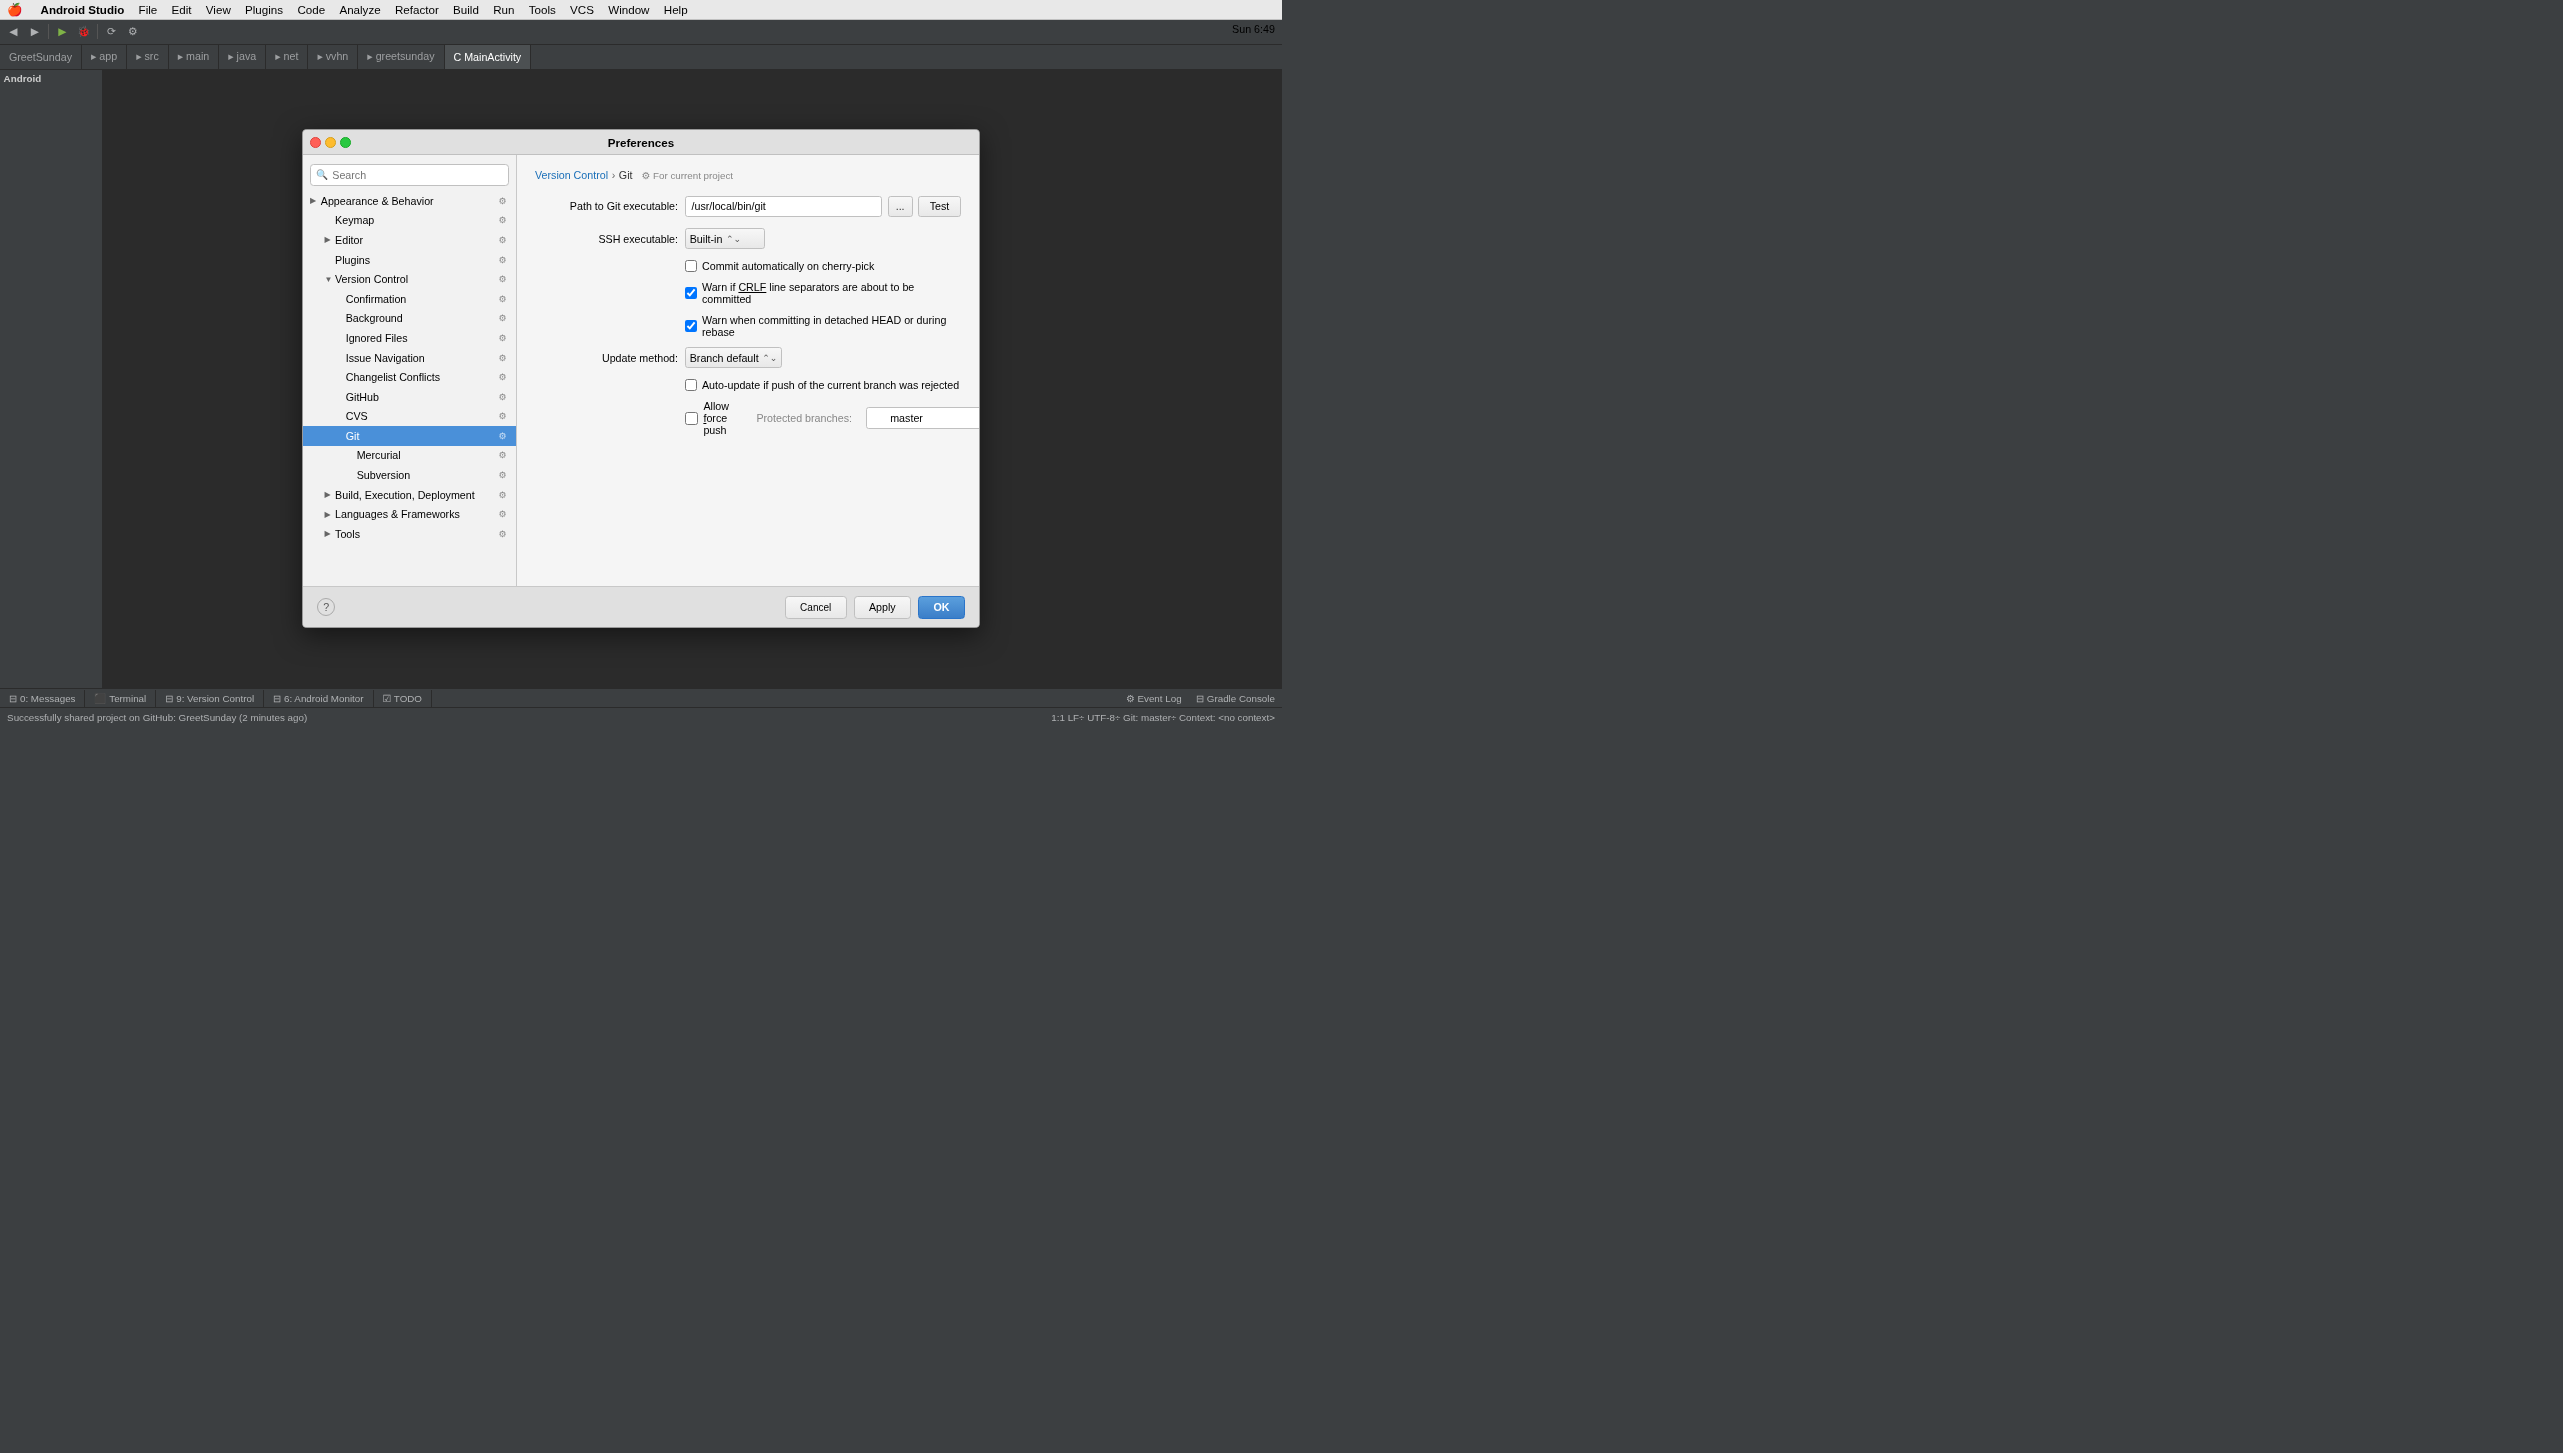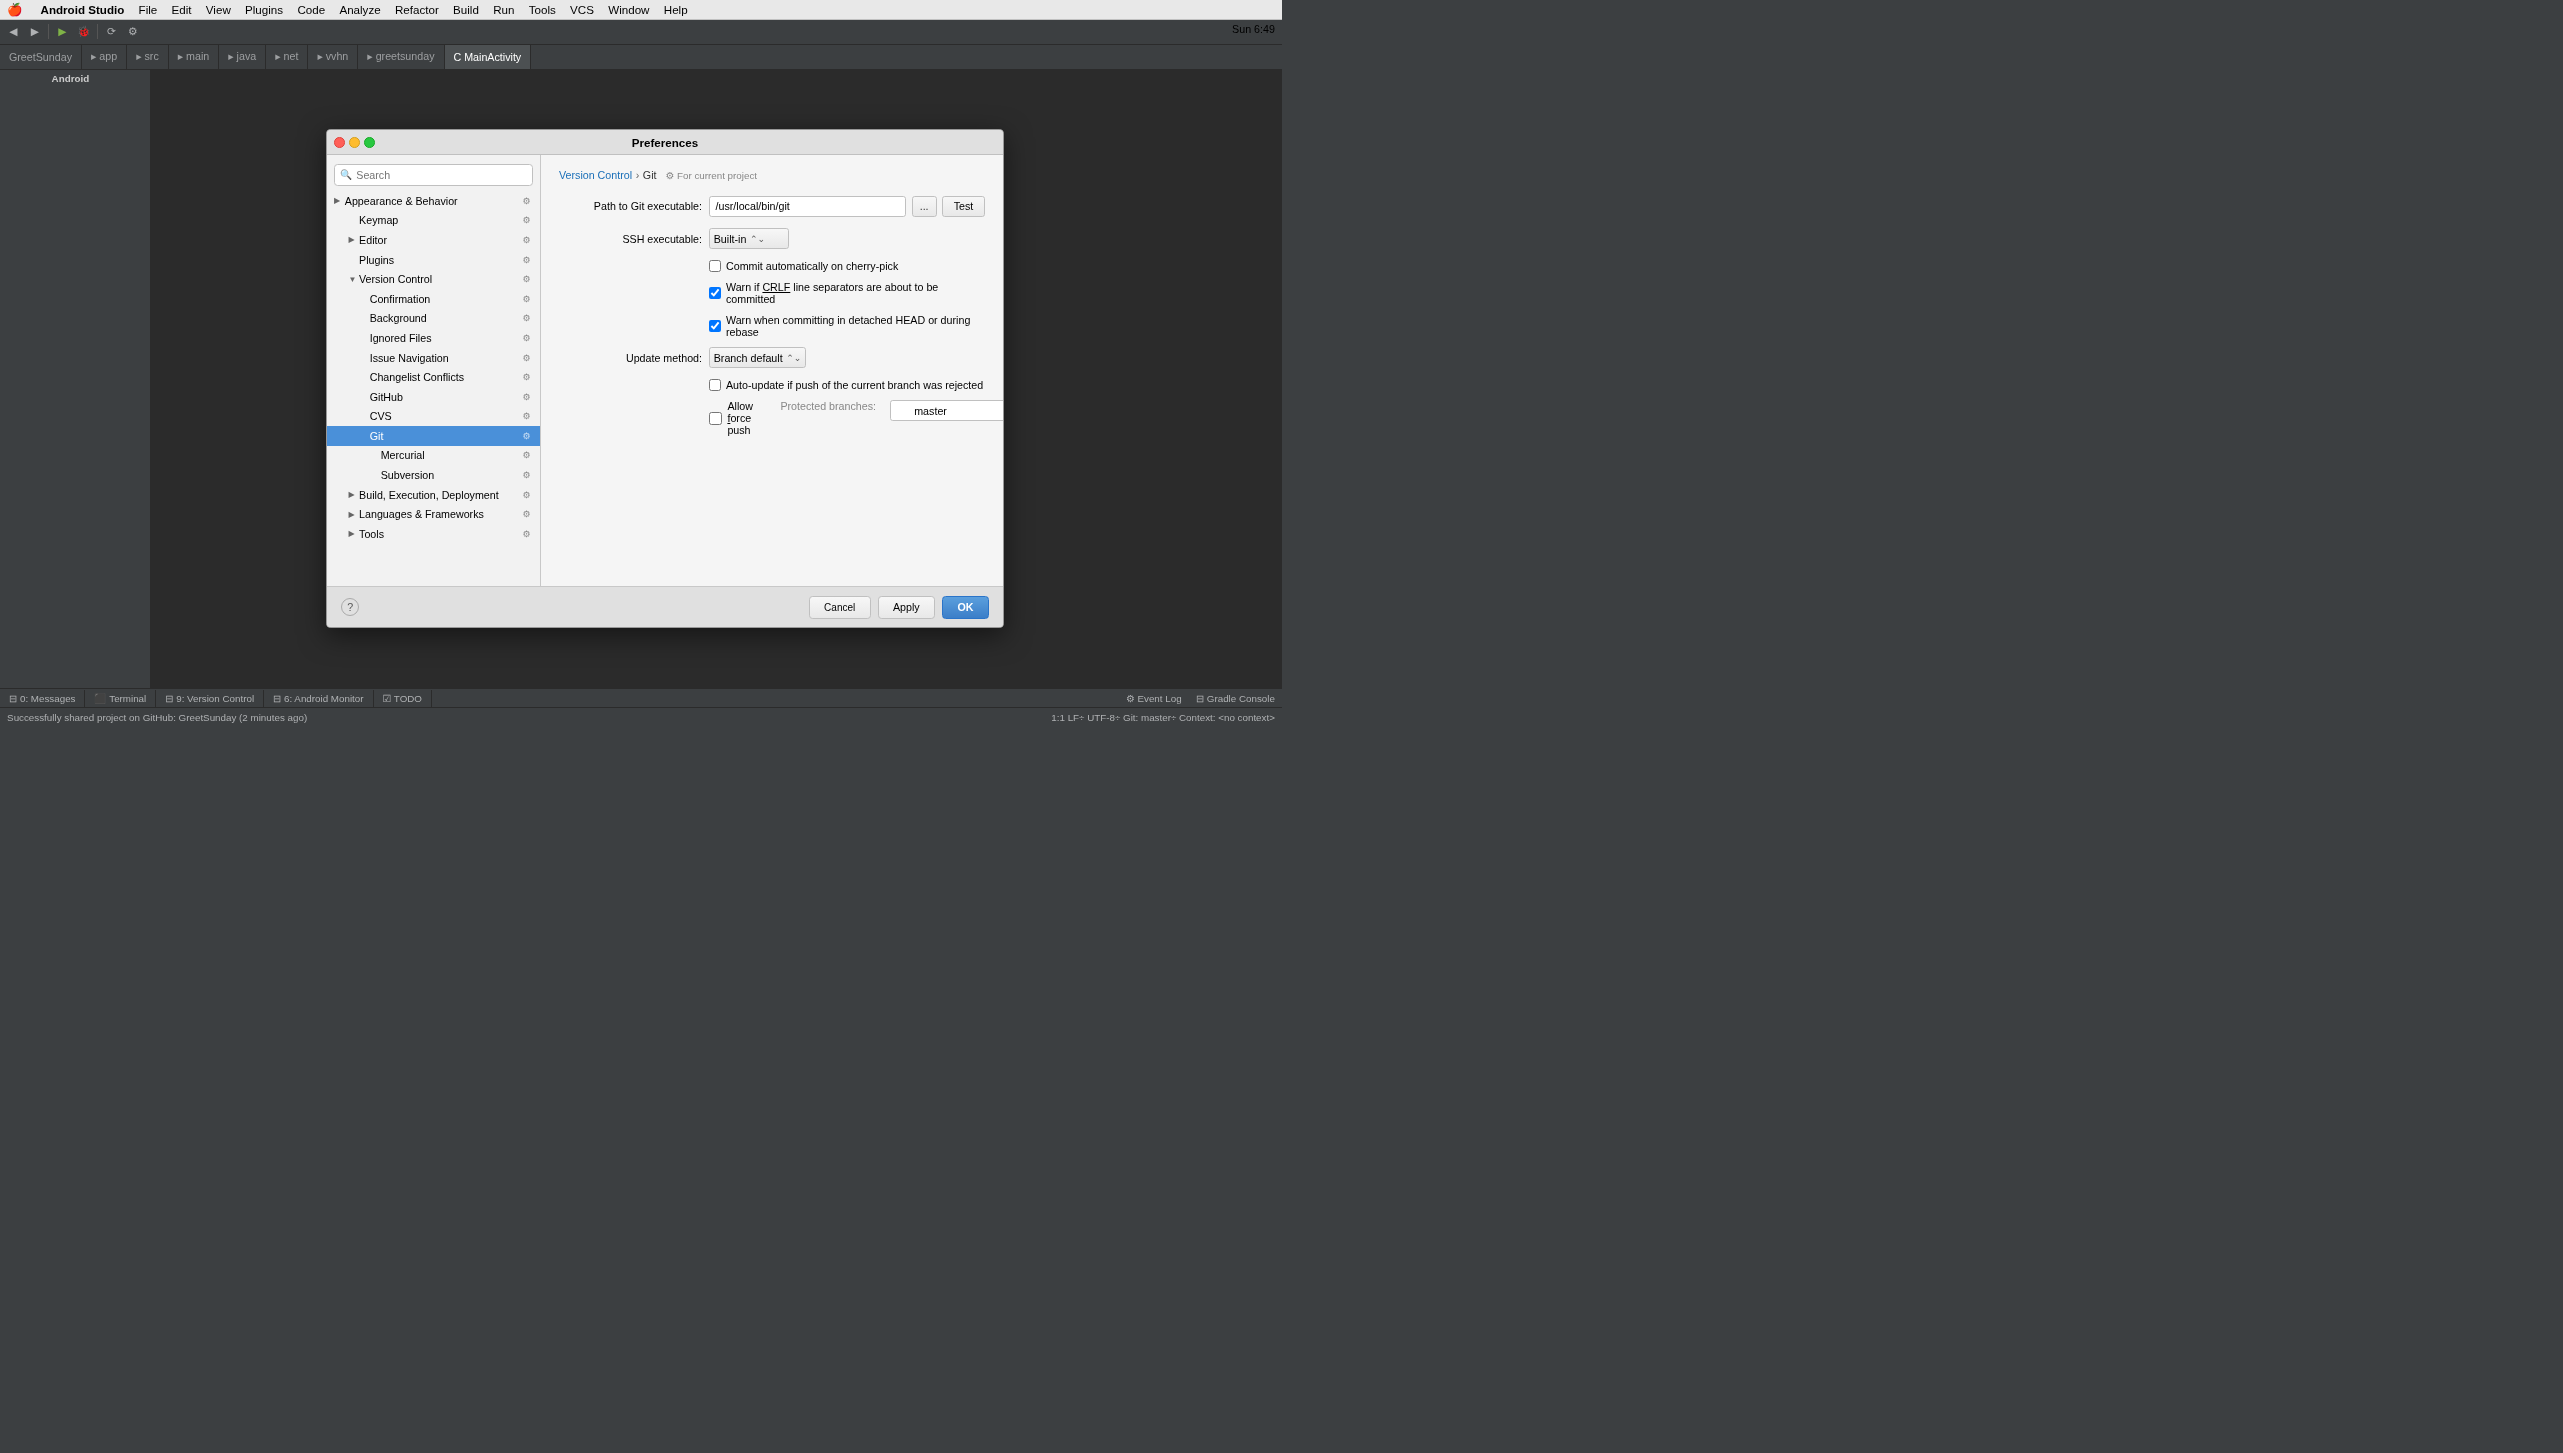--- a/index.html
+++ b/index.html
@@ -92,21 +92,20 @@
     .tab.active {
       background: #4c5052;
       color: #ffffff;
     }
 
     
     .ide-main {
       display: flex;
       height: calc(727px - 19.6px - 25px - 25px - 19.6px - 19.6px);
       position: relative;
-      margin-left: 48px;
     }
 
     
     .project-sidebar {
       width: 103px;
       background: #3c3f41;
       border-right: 0.9px solid #2b2b2b;
       overflow: hidden;
     }
 
@@ -710,21 +709,21 @@
                 <span class="select-arrows">⌃⌄</span>
               </div>
             </div>
           </div>
 
           <div class="checkbox-row">
             <input type="checkbox" id="cb4" style="">
             <label class="checkbox-label" for="cb4">Auto-update if push of the current branch was rejected</label>
           </div>
 
-          <div class="form-row" style="padding-left:0; align-items:flex-start;">
+          <div class="form-row" style="padding-left:0; align-items:center;">
             <div style="display:flex; align-items:center; gap:5.4px; padding-left:150px;">
               <input type="checkbox" id="cb5" style="">
               <label class="checkbox-label" for="cb5">Allow <span style="text-decoration:underline;">f</span>orce push</label>
             </div>
             <span class="protected-label" style="margin-left:auto;">Protected branches:</span>
             <div style="display:flex;align-items:center;gap:3.6px; margin-left:7.1px;">
               <input type="text" class="text-field" style="width: 161px; padding-left: 23px;" value="master">
 
             </div>
           </div>

